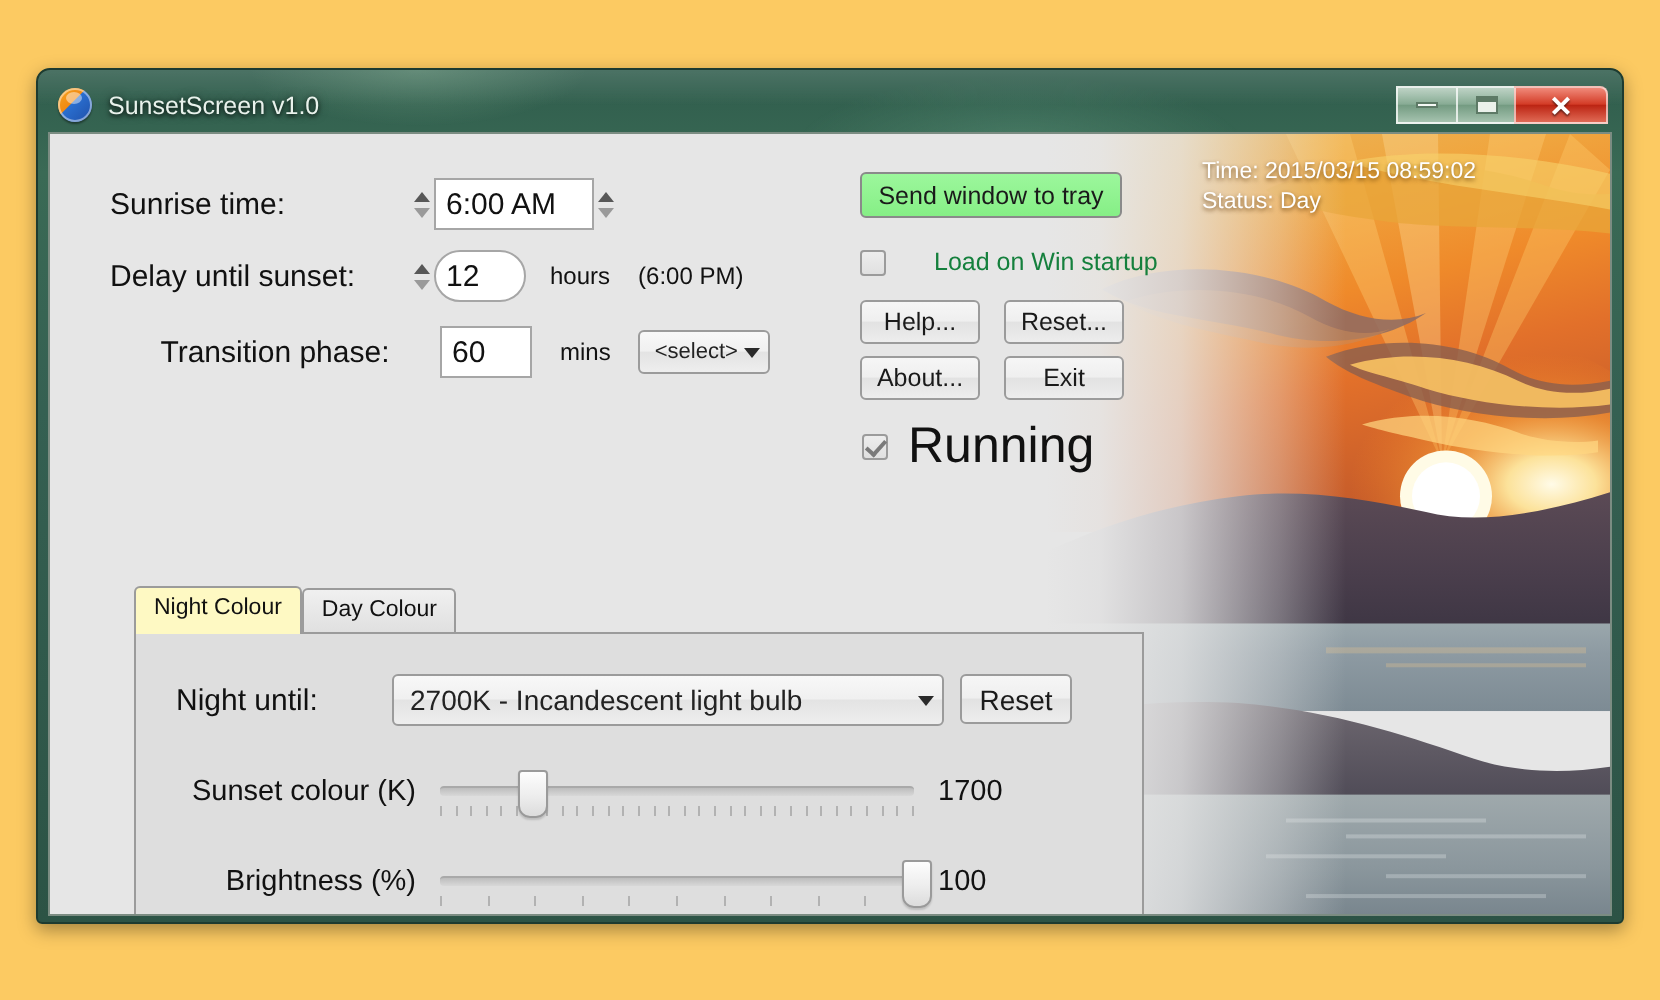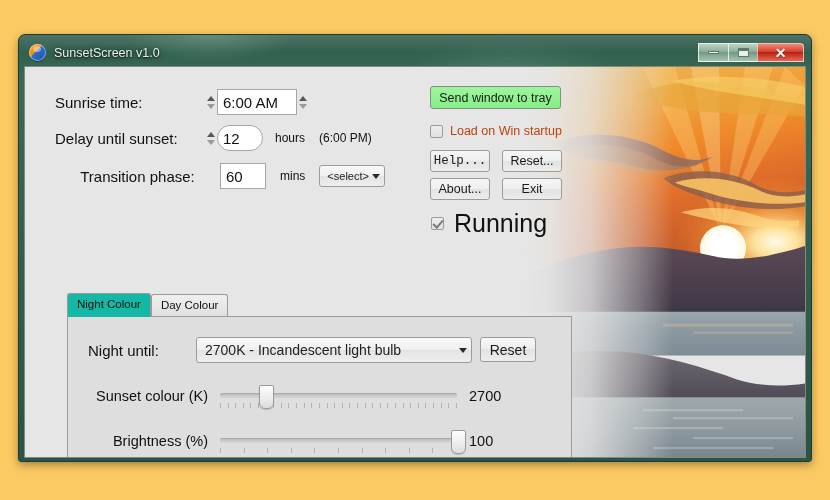--- a/index.html
+++ b/index.html
@@ -234,21 +234,21 @@
   }
   .cbox.checked::after {
     content: "";
     position: absolute;
     left: 3px; top: 0px;
     width: 4px; height: 8px;
     border: solid #7a7a7a;
     border-width: 0 2px 2px 0;
     transform: rotate(42deg);
   }
-  .cb-label { margin-left: 7px; font-size: 12.5px; color: #c2410c; }
+  .cb-label { margin-left: 24px; font-size: 12.5px; color: #15803d; }
 
   
   #tab-strip {
     position: absolute;
     left: 42px; top: 226px;
     display: flex;
     align-items: flex-end;
     z-index: 2;
   }
   .tab {
@@ -256,21 +256,21 @@
     border: 1px solid #9b9b9b;
     border-bottom: none;
     border-radius: 3px 3px 0 0;
     font-size: 11.5px;
     color: #111;
     padding: 4px 9px 5px 9px;
     cursor: pointer;
     background: linear-gradient(180deg,#f0f0f0,#e0e0e0);
   }
   .tab.active {
-    background: #14b8a6;
+    background: #fef9c3;
     padding-bottom: 7px;
     margin-bottom: -1px;
     position: relative;
     z-index: 3;
   }
   #tab-panel {
     position: absolute;
     left: 42px; top: 249px;
     width: 505px; height: 165px;
     box-sizing: border-box;
@@ -423,20 +423,24 @@
           <rect x="110" y="362" width="90" height="2"></rect>
           <rect x="170" y="372" width="100" height="2"></rect>
           <rect x="130" y="382" width="120" height="2"></rect>
         </g>
         <g opacity=".25" fill="#ffcf8a">
           <rect x="140" y="258" width="130" height="3"></rect>
           <rect x="170" y="266" width="100" height="2"></rect>
         </g>
       </svg>
       <div id="photo-fade"></div>
+      <div id="status-overlay">
+        <div>Time: 2015/03/15 08:59:02</div>
+        <div>Status: Day</div>
+      </div>
     </div>
 
     <div class="form-row" style="left:30px; top:22px;">
       <span class="field-label" style="width:150px; display:inline-block;">Sunrise time:</span>
       <span class="spinner">
         <i class="up"></i>
         <i class="down"></i>
       </span>
       <input class="txt" style="width: 80px; height: 26px;" type="text" value="6:00 AM">
       <span class="spinner">
@@ -468,21 +472,21 @@
 
     <div class="btn" id="send-to-tray-button" style="position:absolute; left:405px; top:19px; width:131px; height:23px;">
       <span>Send window to tray</span>
     </div>
 
     <div class="cb-row" style="position:absolute; left:405px; top:57px;">
       <span class="cbox"></span>
       <span class="cb-label">Load on Win startup</span>
     </div>
 
-    <div class="btn" style="position:absolute; left:405px; top:83px; width:60px; height:22px;font-family:Liberation Mono, monospace;">
+    <div class="btn" style="position:absolute; left:405px; top:83px; width:60px; height:22px;">
       <span>Help...</span>
     </div>
     <div class="btn" style="position:absolute; left:477px; top:83px; width:60px; height:22px;">
       <span>Reset...</span>
     </div>
     <div class="btn" style="position:absolute; left:405px; top:111px; width:60px; height:22px;">
       <span>About...</span>
     </div>
     <div class="btn" style="position:absolute; left:477px; top:111px; width:60px; height:22px;">
       <span>Exit</span>
@@ -546,21 +550,21 @@
             <span></span>
             <span></span>
             <span></span>
             <span></span>
             <span></span>
             <span></span>
             <span></span>
         </div>
         <div class="thumb" style="left:19%;"></div>
       </div>
-      <span class="slider-value" style="left:401px; top:71px;">2700</span>
+      <span class="slider-value" style="left:401px; top:71px;">1700</span>
 
       <span class="slider-label" style="left:0px; top:116px; width:140px;">Brightness (%)</span>
       <div class="slider" style="left:152px; top:111px; width:237px;">
         <div class="track"></div>
         <div class="ticks">
           <span></span>
             <span></span>
             <span></span>
             <span></span>
             <span></span>

